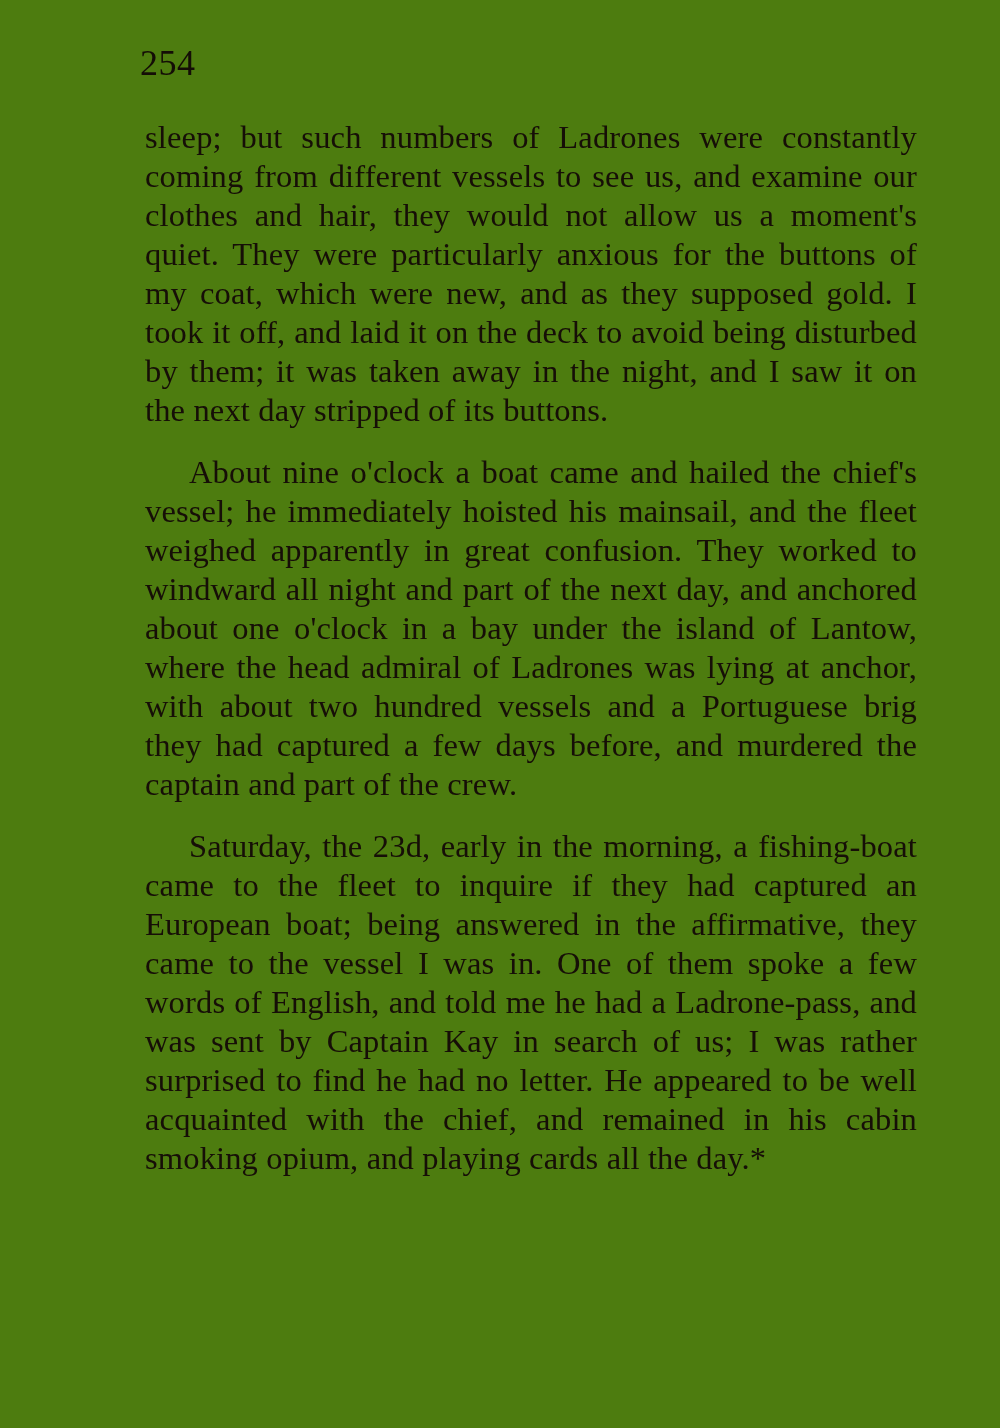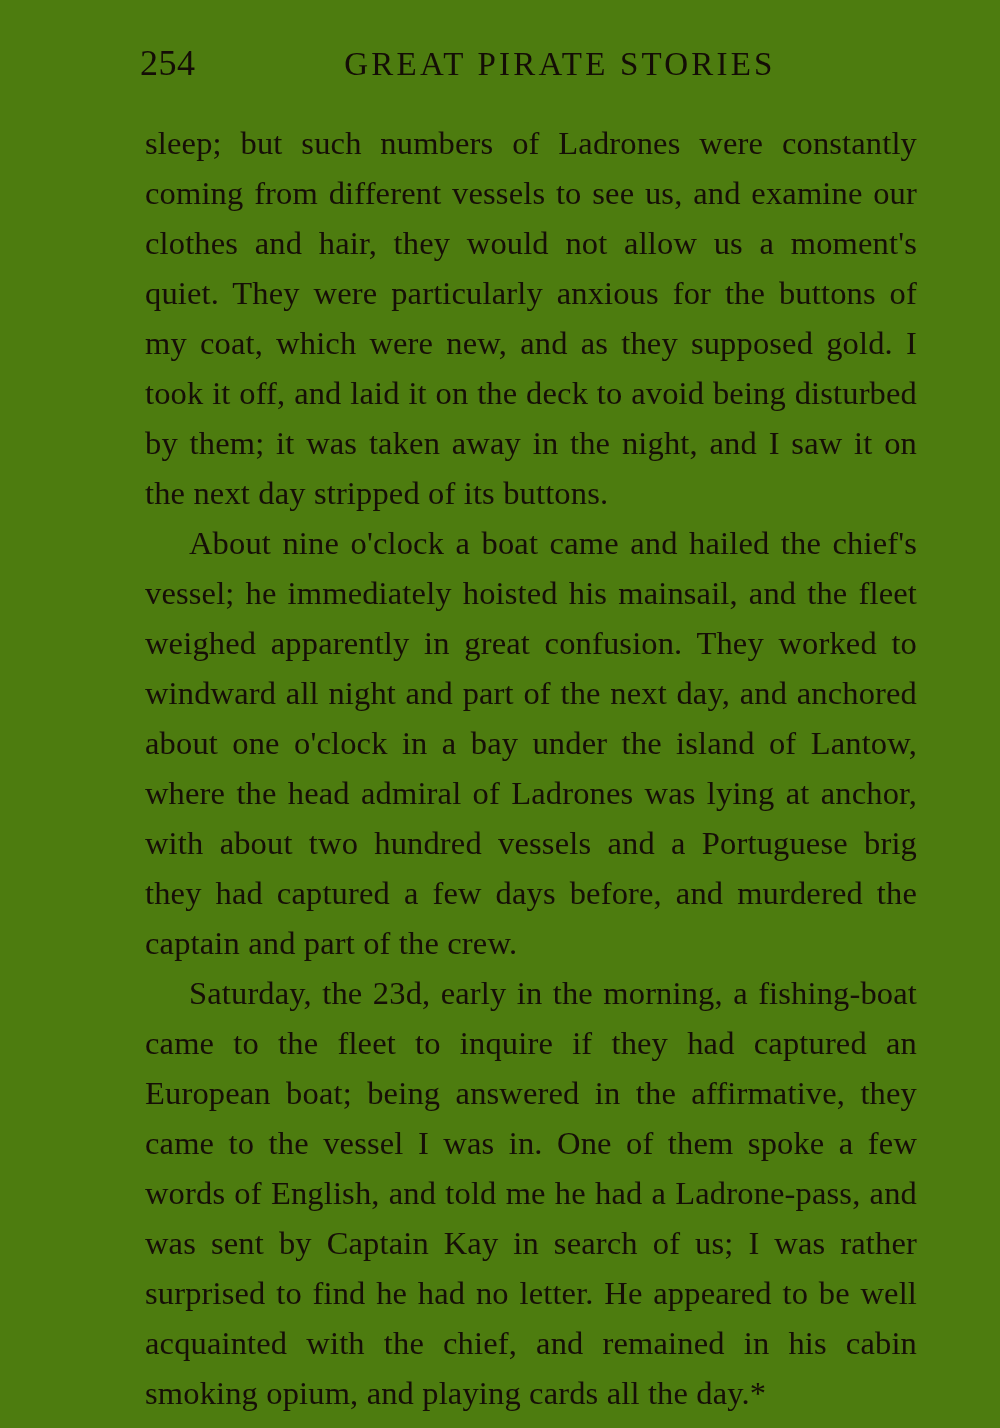--- a/index.html
+++ b/index.html
@@ -51,29 +51,30 @@
     white-space: nowrap;
   }
   .body-text {
     position: absolute;
     left: 145px;
     top: 118px;
     width: 772px;
   }
   .para {
     font-size: 32.5px;
-    line-height: 50px;
+    line-height: 39px;
     text-align: justify;
     text-justify: inter-word;
     margin: 0 0 0 0;
     color: #160e07;
     letter-spacing: 0.15px;
   }
   .para.indent {
     text-indent: 44px;
+    margin-top: 23px;
   }
   .footnote {
     position: absolute;
     left: 145px;
     top: 1283px;
     width: 772px;
     font-size: 23.5px;
     line-height: 29px;
     color: #160e07;
     text-align: justify;
@@ -87,21 +88,20 @@
     font-style: italic;
   }
 </style>
 </head>
 <body>
 
 <div class="page">
 
   <div class="header">
     <div class="folio">254</div>
-    <div class="running-head">GREAT PIRATE STORIES</div>
   </div>
 
   <div class="body-text">
     <p class="para">sleep; but such numbers of Ladrones were constantly coming from different vessels to see us, and examine our clothes and hair, they would not allow us a moment's quiet.  They were particularly anxious for the buttons of my coat, which were new, and as they supposed gold.  I took it off, and laid it on the deck to avoid being disturbed by them; it was taken away in the night, and I saw it on the next day stripped of its buttons.</p>
     <p class="para indent">About nine o'clock a boat came and hailed the chief's vessel; he immediately hoisted his mainsail, and the fleet weighed apparently in great confusion. They worked to windward all night and part of the next day, and anchored about one o'clock in a bay under the island of Lantow, where the head admiral of Ladrones was lying at anchor, with about two hundred vessels and a Portuguese brig they had captured a few days before, and murdered the captain and part of the crew.</p>
     <p class="para indent">Saturday, the 23d, early in the morning, a fishing-boat came to the fleet to inquire if they had captured an European boat; being answered in the affirmative, they came to the vessel I was in.  One of them spoke a few words of English, and told me he had a Ladrone-pass, and was sent by Captain Kay in search of us; I was rather surprised to find he had no letter.  He appeared to be well acquainted with the chief, and remained in his cabin smoking opium, and playing cards all the day.*</p>
   </div>
 
 
 </div>

